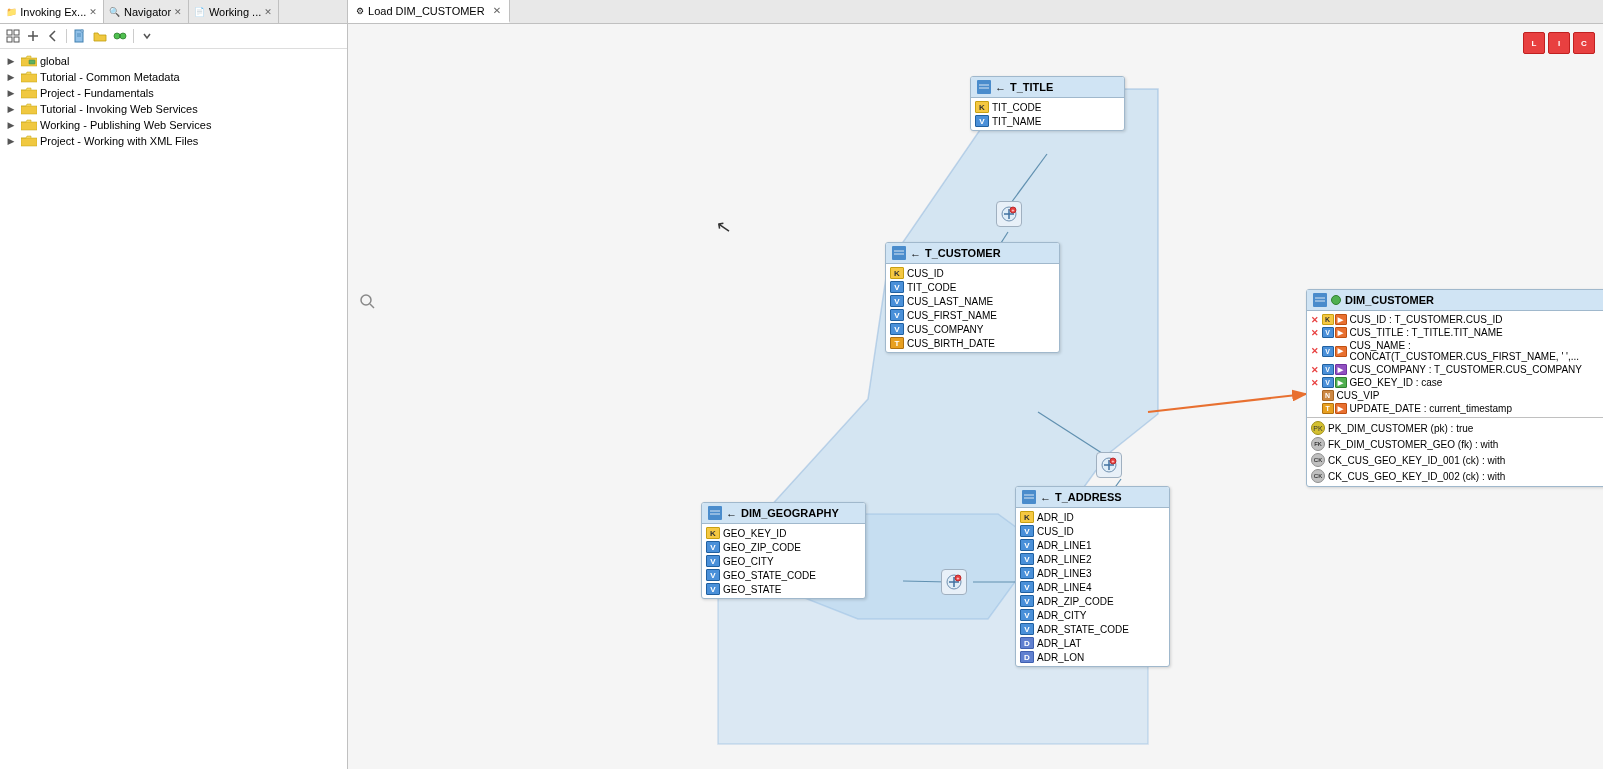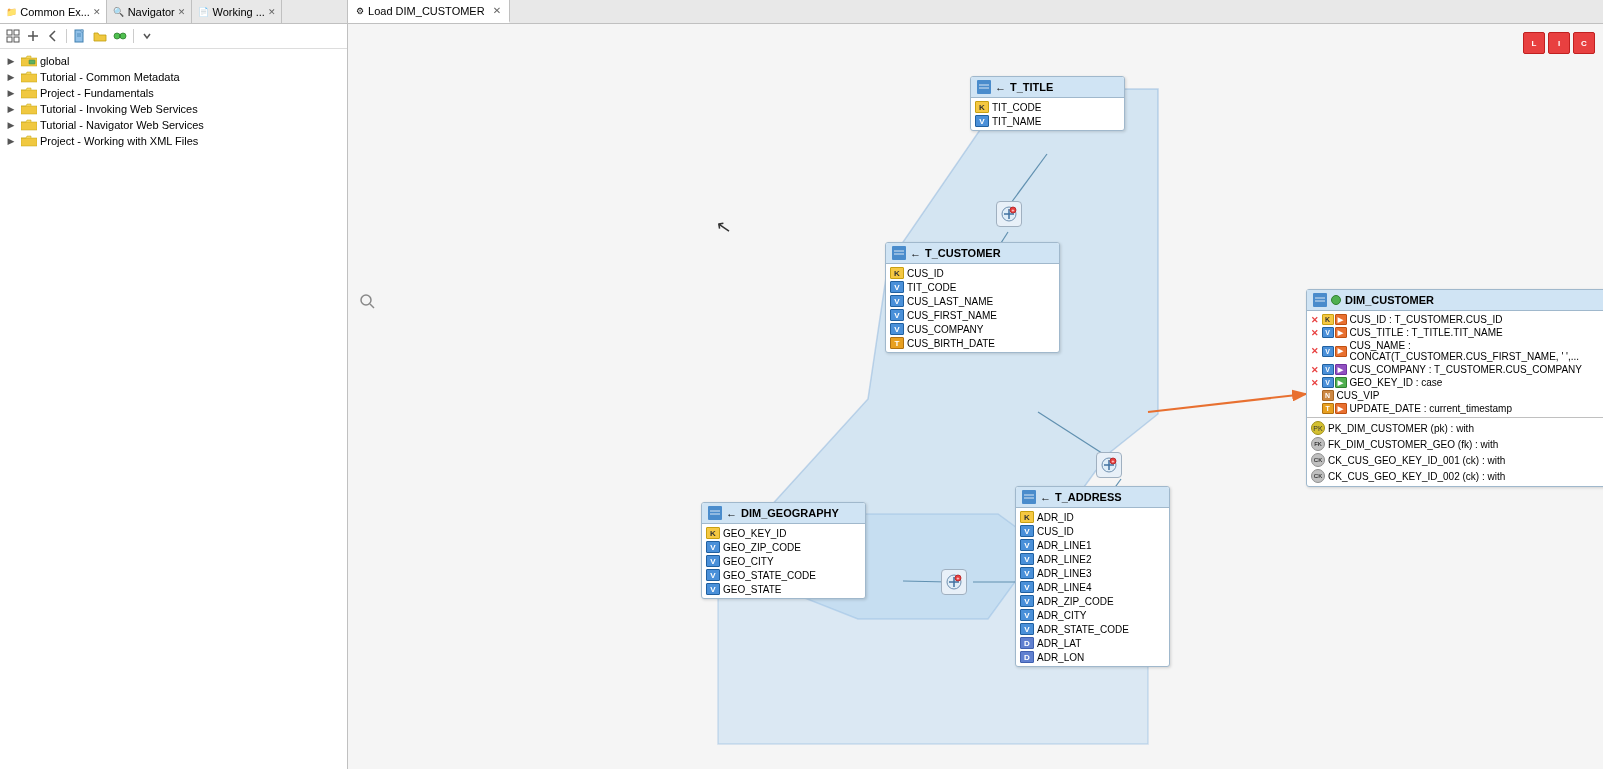--- a/index.html
+++ b/index.html
@@ -75,21 +75,21 @@
 </head>
 <body>
 
 <div class="app-container">
 
   <div class="tab-bar">
 
     <div style="width:348px; display:flex; border-right:1px solid #c0c0c0;">
       <div class="panel-tab active">
         <span style="font-size:9px; color:#4a8ccc;">📁</span>
-        <span>Common Ex...</span>
+        <span>Invoking Ex...</span>
         <span class="panel-tab-close">✕</span>
       </div>
       <div class="panel-tab">
         <span style="font-size:9px; color:#4a8ccc;">🔍</span>
         <span>Navigator</span>
         <span class="panel-tab-close">✕</span>
       </div>
       <div class="panel-tab">
         <span style="font-size:9px; color:#4a8ccc;">📄</span>
         <span>Working ...</span>
@@ -194,21 +194,21 @@
             </svg>
           <span class="tree-label">Tutorial - Invoking Web Services</span>
         </div>
 
         <div class="tree-item">
           <span class="tree-expand">▶</span>
           <svg class="folder-svg" viewBox="0 0 16 12">
               <path d="M0,3 L0,11 L16,11 L16,3 Z" fill="#f0c840" stroke="#c0a010" stroke-width="0.5"></path>
               <path d="M0,3 L5,3 L6,1 L10,1 L10,3" fill="#f5d860" stroke="#c0a010" stroke-width="0.5"></path>
             </svg>
-          <span class="tree-label">Tutorial - Navigator Web Services</span>
+          <span class="tree-label">Working - Publishing Web Services</span>
         </div>
 
         <div class="tree-item">
           <span class="tree-expand">▶</span>
           <svg class="folder-svg" viewBox="0 0 16 12">
               <path d="M0,3 L0,11 L16,11 L16,3 Z" fill="#f0c840" stroke="#c0a010" stroke-width="0.5"></path>
               <path d="M0,3 L5,3 L6,1 L10,1 L10,3" fill="#f5d860" stroke="#c0a010" stroke-width="0.5"></path>
             </svg>
           <span class="tree-label">Project - Working with XML Files</span>
         </div>
@@ -516,21 +516,21 @@
               <div class="mini-icon t-icon">T</div>
               <div class="mini-icon" style="background:#e87030;border-color:#c05010;color:white;">▶</div>
             </div>
             <span>UPDATE_DATE : current_timestamp</span>
           </div>
         </div>
 
         <div style="border-top:1px solid #c0c0c0; padding: 2px 0;">
           <div class="output-row">
             <div class="pk-icon">PK</div>
-            <span>PK_DIM_CUSTOMER (pk) : with</span>
+            <span>PK_DIM_CUSTOMER (pk) : true</span>
           </div>
           <div class="output-row">
             <div class="fk-icon" style="font-size:6px;">FK</div>
             <span>FK_DIM_CUSTOMER_GEO (fk) : with</span>
           </div>
           <div class="output-row">
             <div class="ck-icon" style="font-size:6px;">CK</div>
             <span>CK_CUS_GEO_KEY_ID_001 (ck) : with</span>
           </div>
           <div class="output-row">

